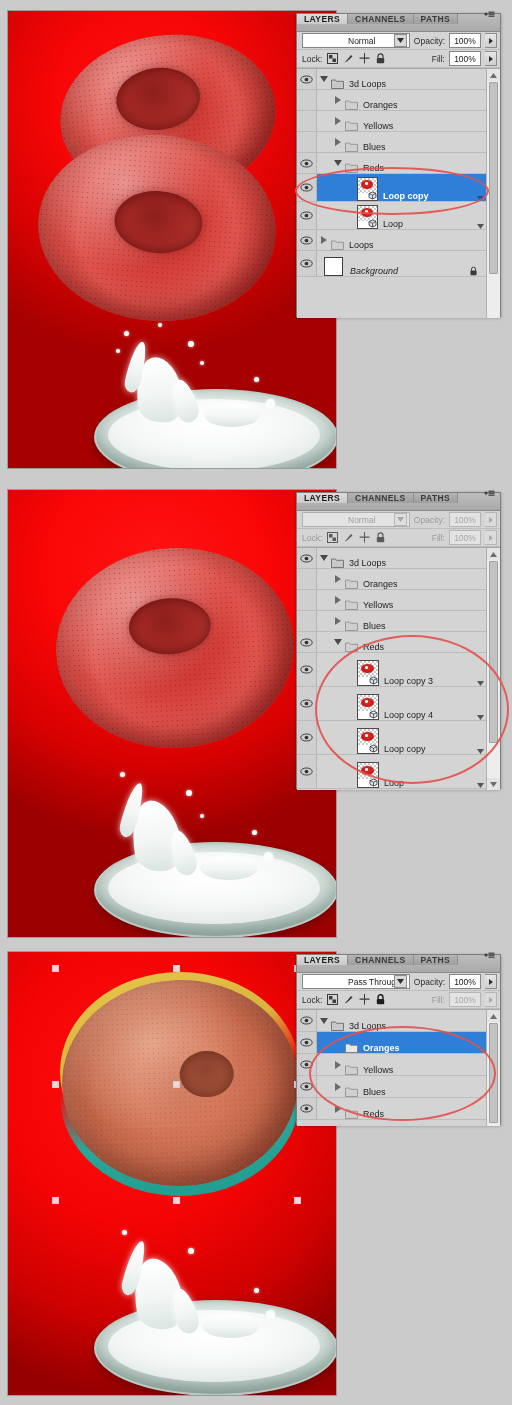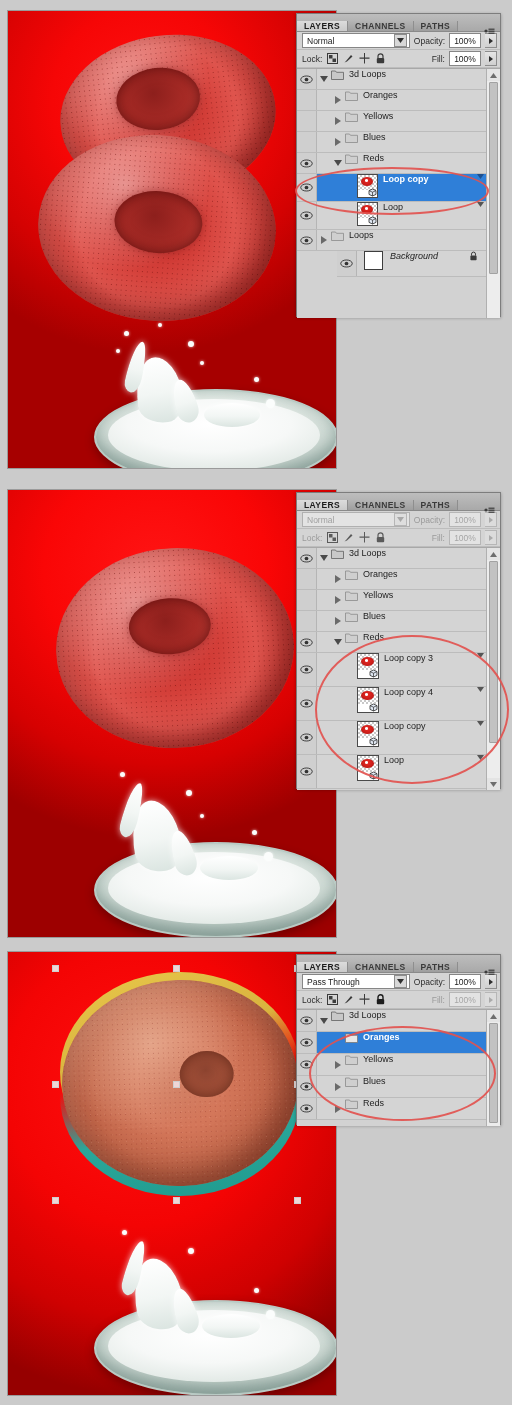--- a/index.html
+++ b/index.html
@@ -106,21 +106,21 @@
   
   .ps{
     position:absolute;
     background:#d4d4d4;
     border:1px solid #7d7d7d;
     box-shadow:0 1px 3px rgba(0,0,0,.3);
     font-size:9px;color:#222;
     user-select:none;
   }
   .ps-tabs{
-    display:flex;align-items:flex-end;height:17px;
+    display:flex;align-items:flex-start;height:17px;
     background:linear-gradient(180deg,#bdbdbd 0%,#a9a9a9 100%);
     border-bottom:1px solid #8a8a8a;
   }
   .ps-tab{
     display:flex;align-items:center;padding:0 7px;
     font-size:8.5px;font-weight:bold;letter-spacing:.4px;color:#3a3a3a;
     border-right:1px solid #8e8e8e;
     background:linear-gradient(180deg,#b4b4b4 0%,#9e9e9e 100%);
   }
   .ps-tab.active{
@@ -137,41 +137,41 @@
     background:#d4d4d4;
   }
   .ps-lbl{font-size:8.5px;color:#2b2b2b;}
   .ps-lbl.dim{color:#9b9b9b;}
   .blend-sel{
     flex:1;height:13px;background:#fff;border:1px solid #868686;
     display:flex;align-items:center;padding:0 2px 0 4px;font-size:8.5px;color:#1a1a1a;
     position:relative;min-width:0;
   }
   .blend-sel.dim{background:#e3e3e3;color:#a0a0a0;border-color:#b0b0b0;}
-  .blend-sel .txt{flex:1;overflow:hidden;white-space:nowrap;}
+  .blend-sel .txt{flex:1;overflow:hidden;white-space:nowrap;margin-left:41px;}
   .blend-arrow{
     width:11px;height:11px;background:#d8d8d8;border:1px solid #8d8d8d;
     display:flex;align-items:center;justify-content:center;flex:none;
   }
   .num-box{
     width:30px;height:13px;background:#fff;border:1px solid #868686;
     display:flex;align-items:center;justify-content:center;font-size:8.5px;color:#1a1a1a;flex:none;
   }
   .num-box.dim{background:#e3e3e3;color:#a6a6a6;border-color:#b6b6b6;}
   .spin{
     width:11px;height:13px;background:linear-gradient(180deg,#e6e6e6,#cfcfcf);
     border:1px solid #8d8d8d;border-left:none;display:flex;align-items:center;justify-content:center;flex:none;
   }
   .spin.dim{background:#dcdcdc;border-color:#b6b6b6;}
   .lockbtn{width:12px;height:12px;display:flex;align-items:center;justify-content:center;flex:none;}
 
   
   .ps-list{position:relative;background:#d2d2d2;border-top:1px solid #a8a8a8;}
   .lyr{
-    display:flex;align-items:flex-start;height:20px;
+    display:flex;align-items:flex-end;height:20px;
     border-bottom:1px solid #bcbcbc;
     background:#d4d4d4;
     position:relative;
   }
   .lyr.sel{background:#2f7fd8;}
   .eye-cell{
     width:19px;height:100%;flex:none;display:flex;align-items:center;justify-content:center;
     border-right:1px solid #b5b5b5;background:#cfcfcf;
   }
   .lyr.sel .eye-cell{background:#cfcfcf;}
@@ -502,21 +502,21 @@
             </span>
           <span class="fld-ico">
               <svg viewBox="0 0 13 11" width="13" height="11">
                 <path d="M.5 2 h4 l1 1.3 h7 v7.2 h-12 z" fill="#cfcfcf" stroke="#8a8a8a" stroke-width=".8"></path>
               </svg>
             </span>
           <span class="lyr-name">Loops</span>
         </div>
 
 
-        <div class="lyr" style="height:25px;margin-left:40px;">
+        <div class="lyr" style="height:25px;">
           <span class="eye-cell">
               <svg viewBox="0 0 14 9" width="13" height="9">
                 <ellipse cx="7" cy="4.5" rx="6.2" ry="3.8" fill="none" stroke="#333" stroke-width="1"></ellipse>
                 <circle cx="7" cy="4.5" r="2" fill="#333"></circle>
               </svg>
             </span>
           <span style="width:7px;flex:none;"></span>
           <span class="bgthumb"></span>
           <span class="lyr-name italic">Background</span>
           <span class="lyr-spacer"></span>

